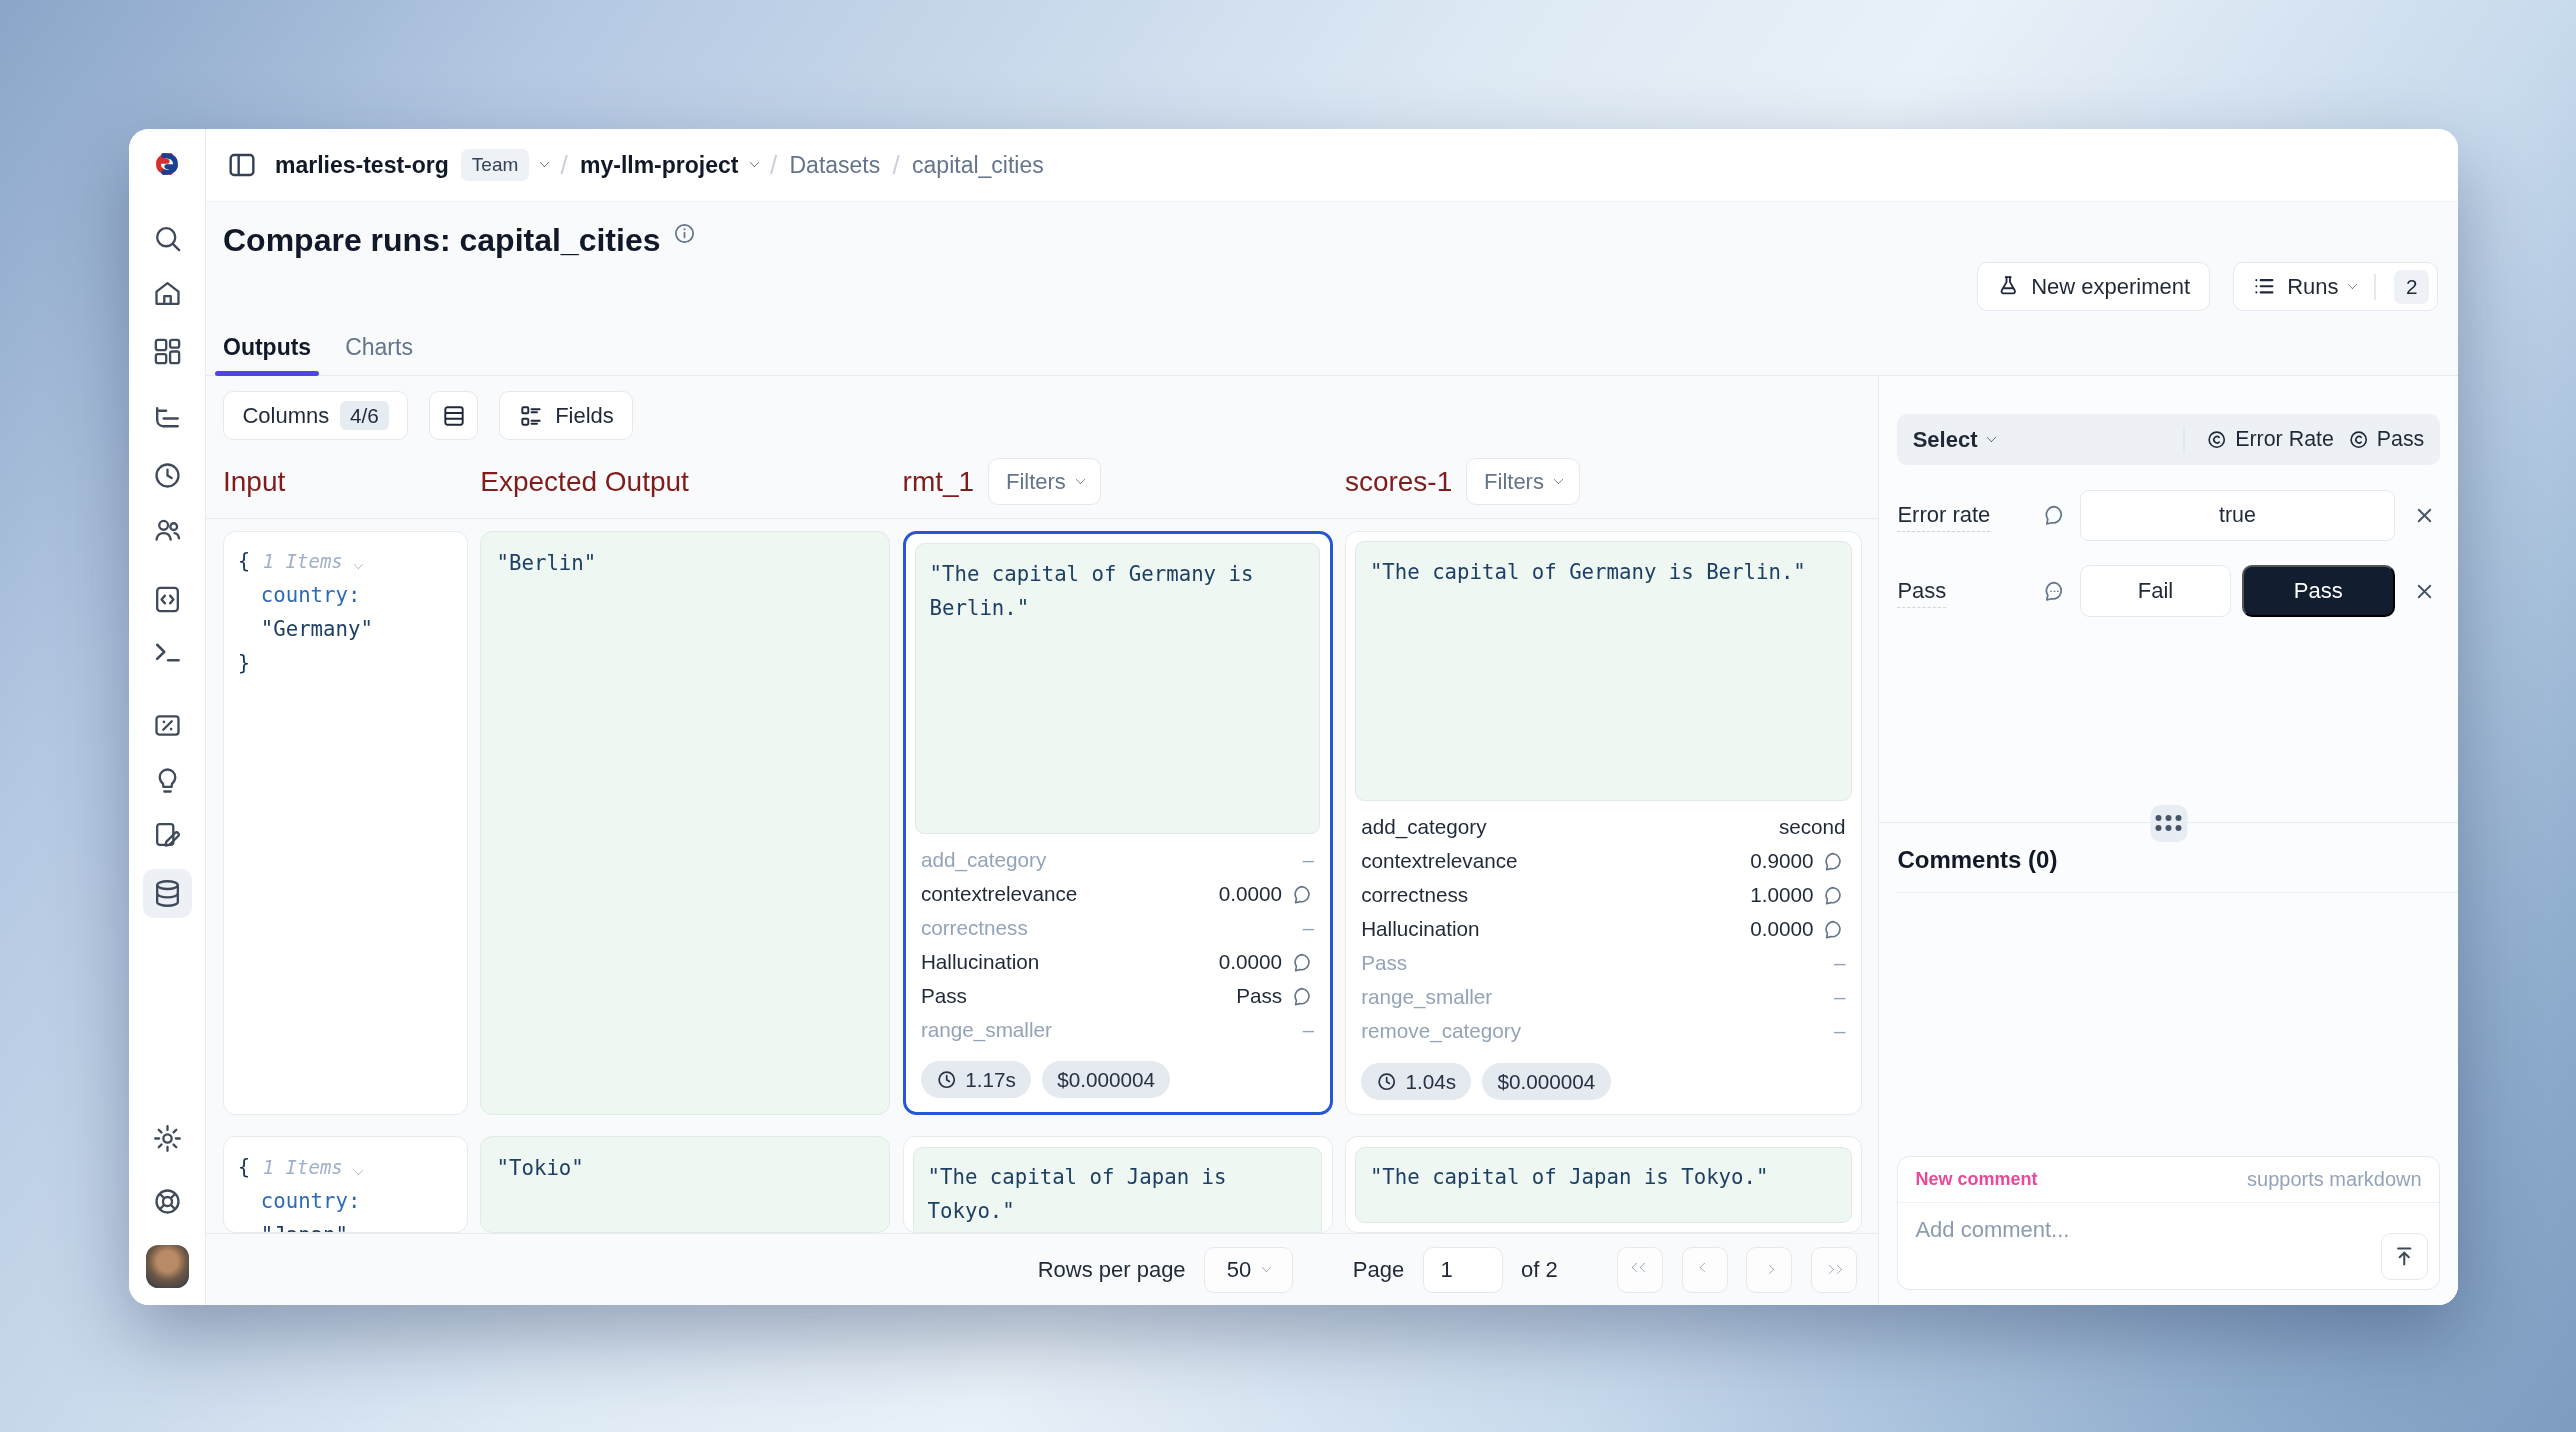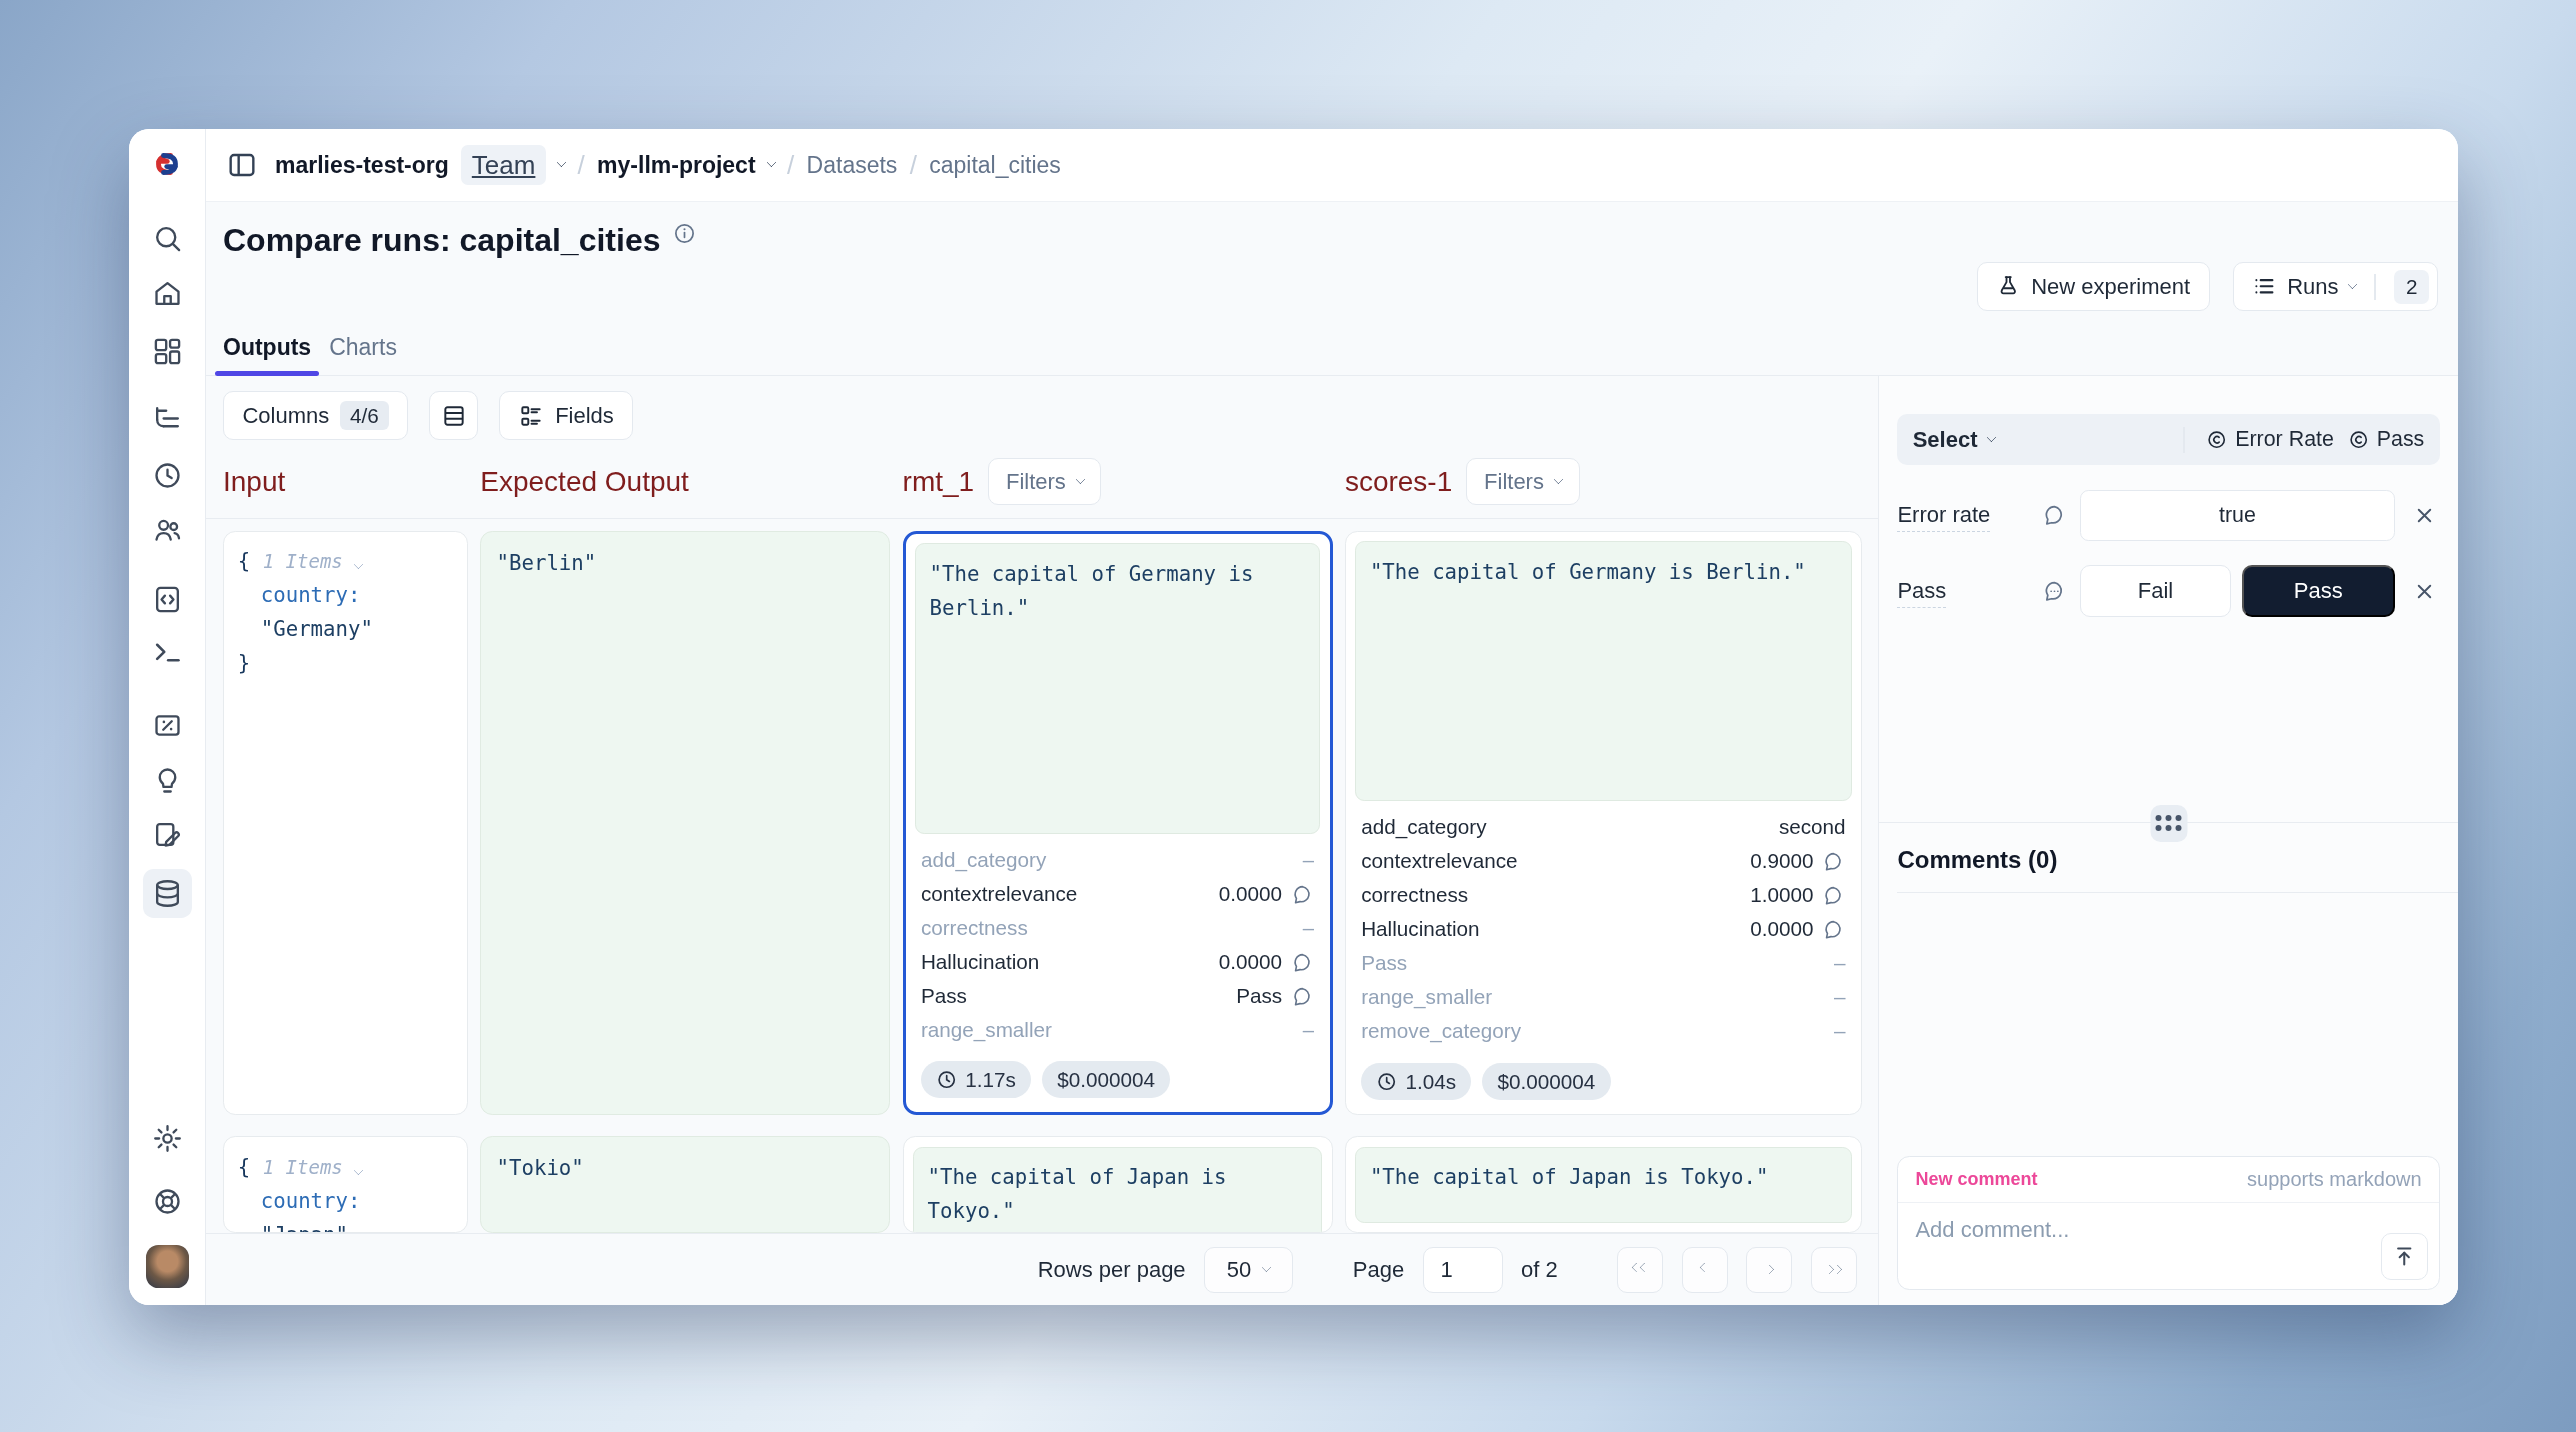--- a/index.html
+++ b/index.html
@@ -20,39 +20,39 @@
     background:radial-gradient(circle at 50% 38%, #b98a66 0 30%, #6d5846 55%, #2d3748 100%); }
 
   
   .main{ flex:1; display:flex; flex-direction:column; min-width:0; }
   .topbar{ height:73px; flex-shrink:0; display:flex; align-items:center; gap:17px; padding:0 20px; border-bottom:0.8px solid #eef1f5; background:#fff; }
   .crumb{ display:flex; align-items:center; gap:12.3px; font-size:23px; color:#111827; }
   .crumb .org{ font-weight:700; }
   .crumb .proj{ font-weight:700; }
   .crumb .mut{ color:#64748b; font-weight:400; }
   .slash{ color:#c7d0dc; font-size:26px; }
-  .team-badge{ background:#eef2f7; color:#334155; font-size:26px; padding:4.6px 10.7px; border-radius:6.9px;text-decoration:underline; }
+  .team-badge{ background:#eef2f7; color:#334155; font-size:19px; padding:4.6px 10.7px; border-radius:6.9px; }
   .chev{ display:inline-block; width:8.4px; height:8.4px; border-right:2.3px solid currentColor; border-bottom:2.3px solid currentColor;
      transform:rotate(45deg); border-radius:0.8px; margin-top:-4.6px; }
   .chev.r{ transform:rotate(-45deg); margin:0 0 0 0; }
   .chev.l{ transform:rotate(135deg); }
   .chev.sm{ width:6.9px; height:6.9px; border-width:1.9px; }
 
   .content{ flex:1; min-height:0; background:#f8fafc; display:flex; flex-direction:column; }
   .page-head{ display:flex; align-items:flex-start; padding:20px 20px 0 17px; }
   .title{ font-size:32px; font-weight:700; color:#111827; }
   .info-ic{ width:23px; height:23px; color:#64748b; margin-left:12.3px; }
   .head-actions{ margin-left:auto; display:flex; gap:23px; align-items:center;margin-top:40px; }
   .btn{ height:49px; background:#fff; border:1.5px solid #e4e9ef; border-radius:10px; display:flex; align-items:center;
     gap:10.7px; padding:0 18.4px; font-size:22px; color:#1f2937; }
   .runs-group{ padding-right:7.7px; }
   .v-div{ width:1.5px; height:26px; background:#e4e9ef; margin:0 7.7px; }
   .count-badge{ background:#eef2f7; border-radius:6.9px; min-width:35px; height:34px; display:flex; align-items:center; justify-content:center; font-size:20.7px; color:#1f2937; }
 
-  .tabbar{ display:flex; gap:18px; padding:23px 17px 0; border-bottom:1.5px solid #e8ecf1; }
+  .tabbar{ display:flex; gap:34px; padding:23px 17px 0; border-bottom:1.5px solid #e8ecf1; }
   .tab{ font-size:23px; padding-bottom:13.8px; color:#64748b; position:relative; }
   .tab.active{ color:#111827; font-weight:600; }
   .tab.active::after{ content:""; position:absolute; left:-7.7px; right:-7.7px; bottom:-1.5px; height:5.4px; background:#4f46e5; border-radius:3.1px; }
 
   .body-row{ flex:1; min-height:0; display:flex; }
   .table-area{ flex:1; min-width:0; display:flex; flex-direction:column; }
   .toolbar{ display:flex; gap:21px; padding:15.3px 17px 12.3px; }
   .pill-badge{ background:#e7ecf2; border-radius:6.1px; padding:2.3px 10px; font-size:20.7px; color:#1f2937; }
   .sq-btn{ width:49px; padding:0; justify-content:center; }
 

